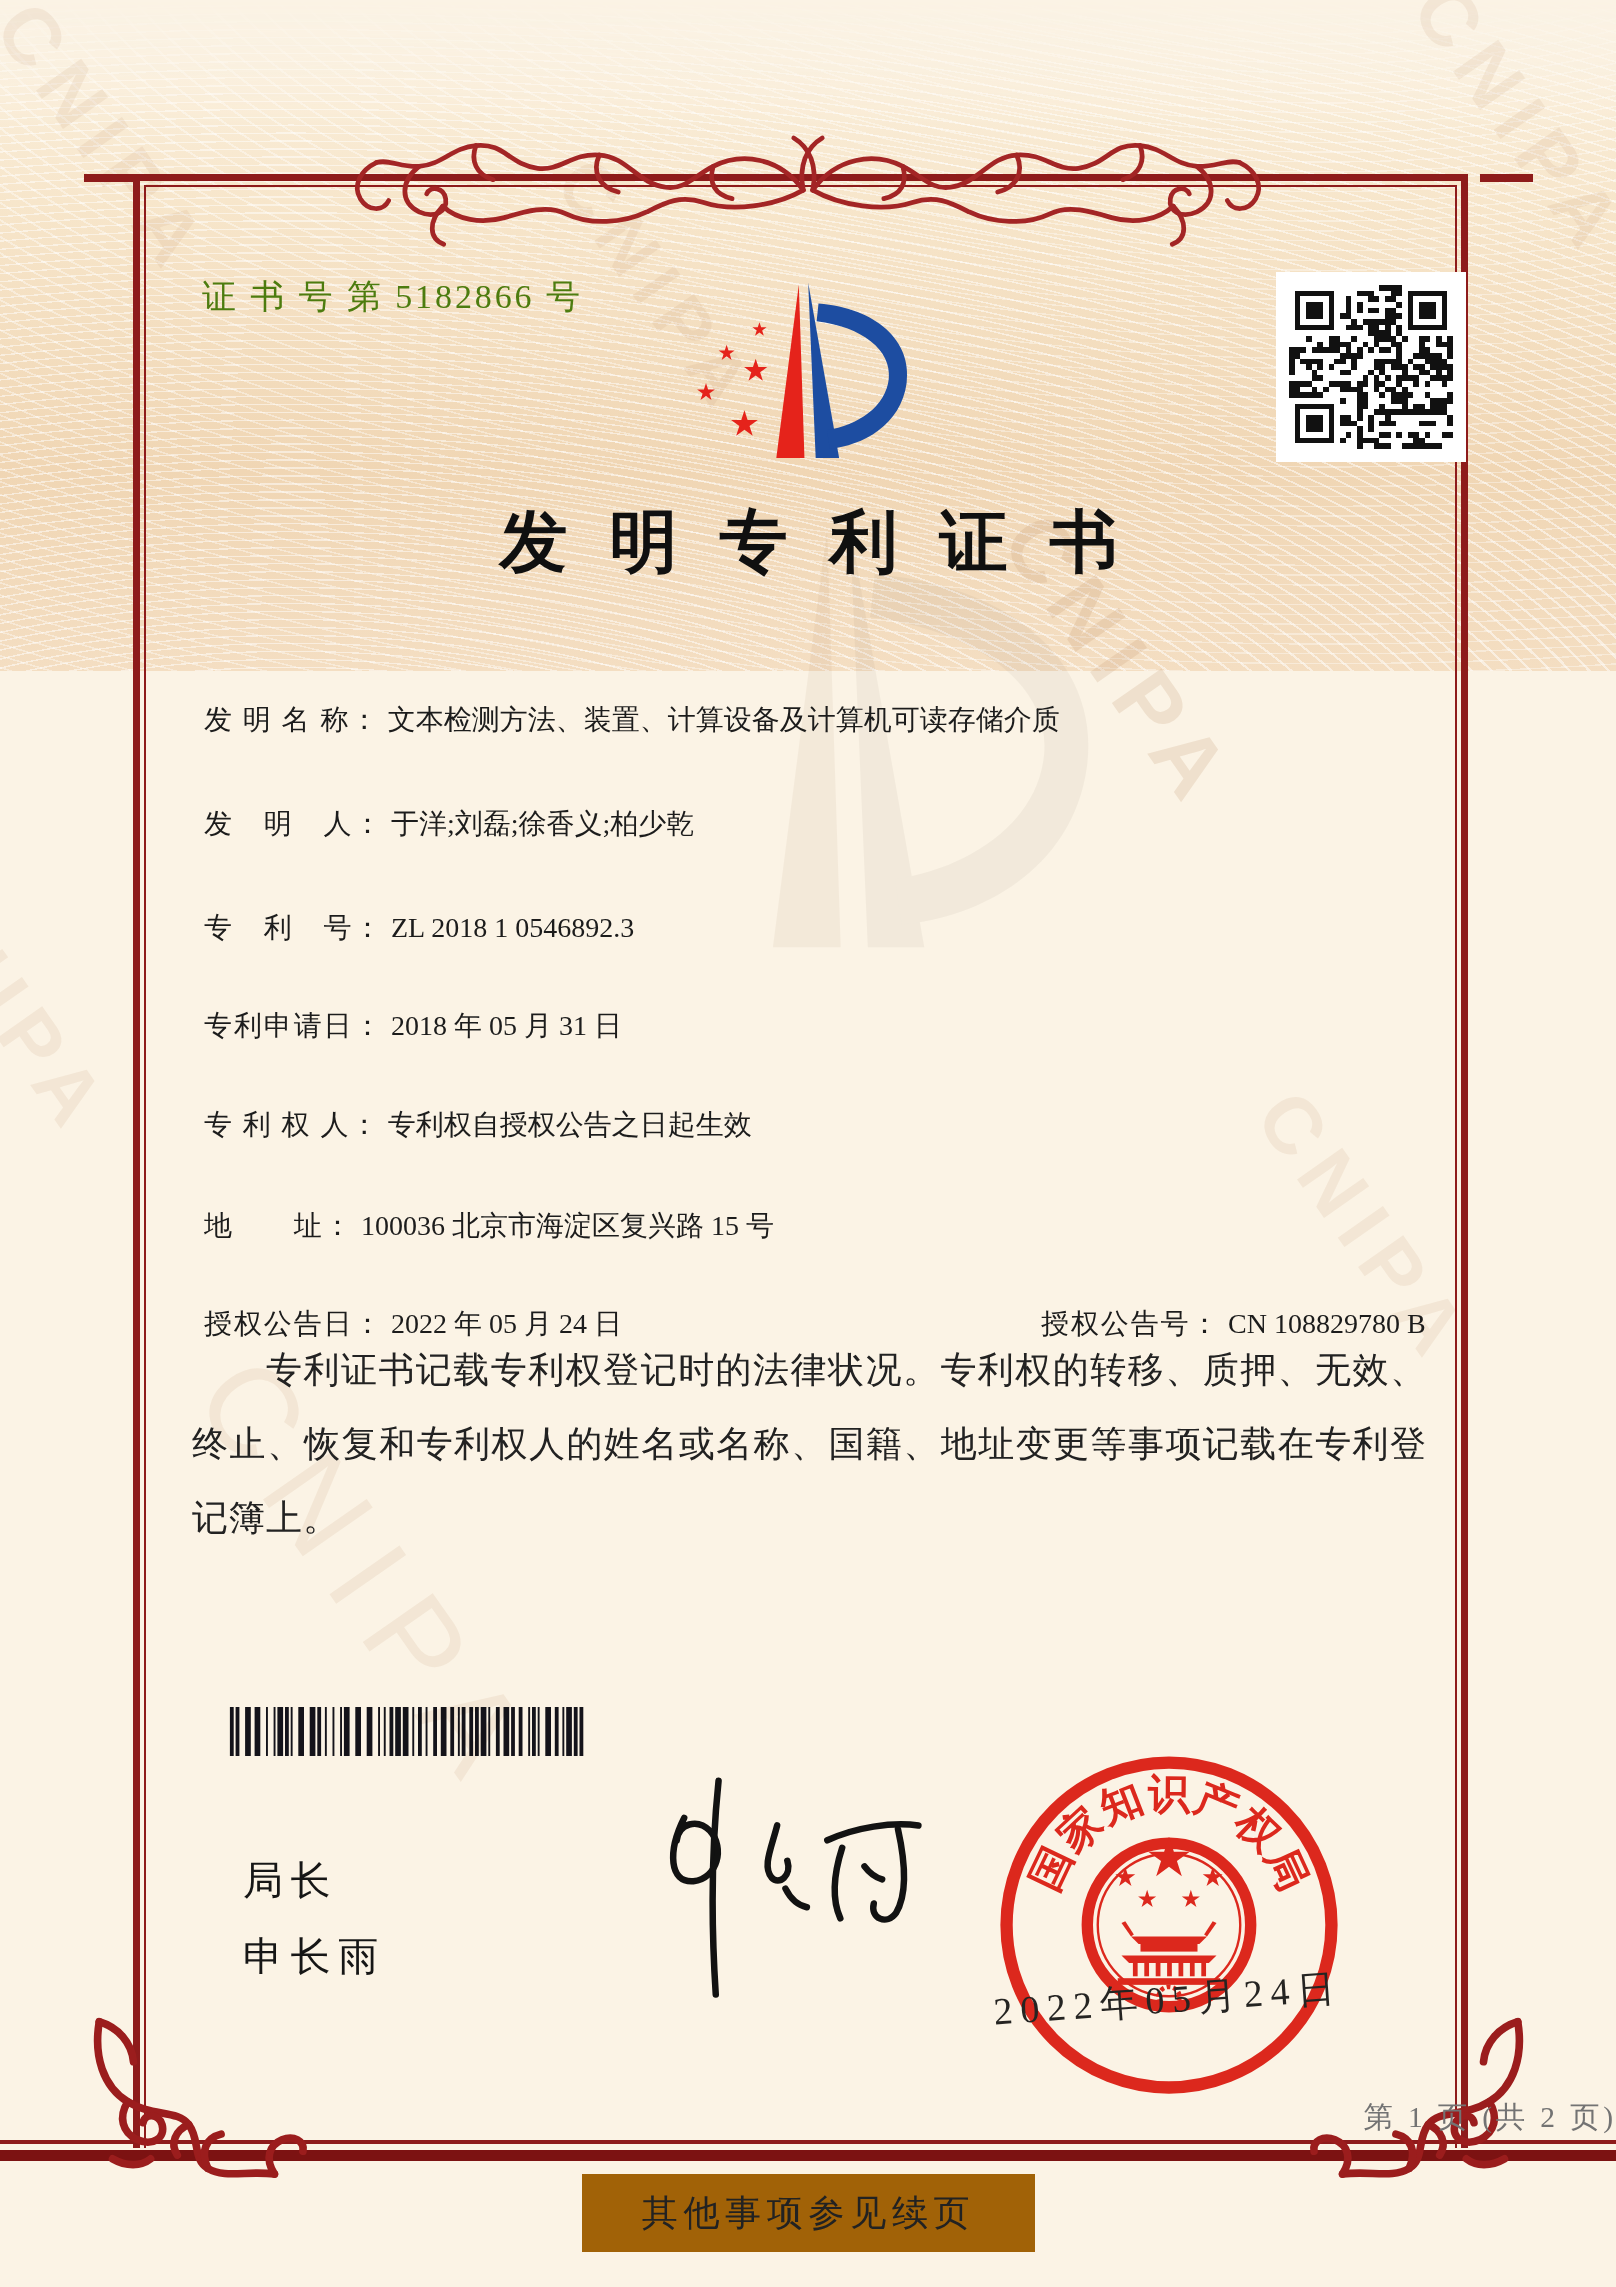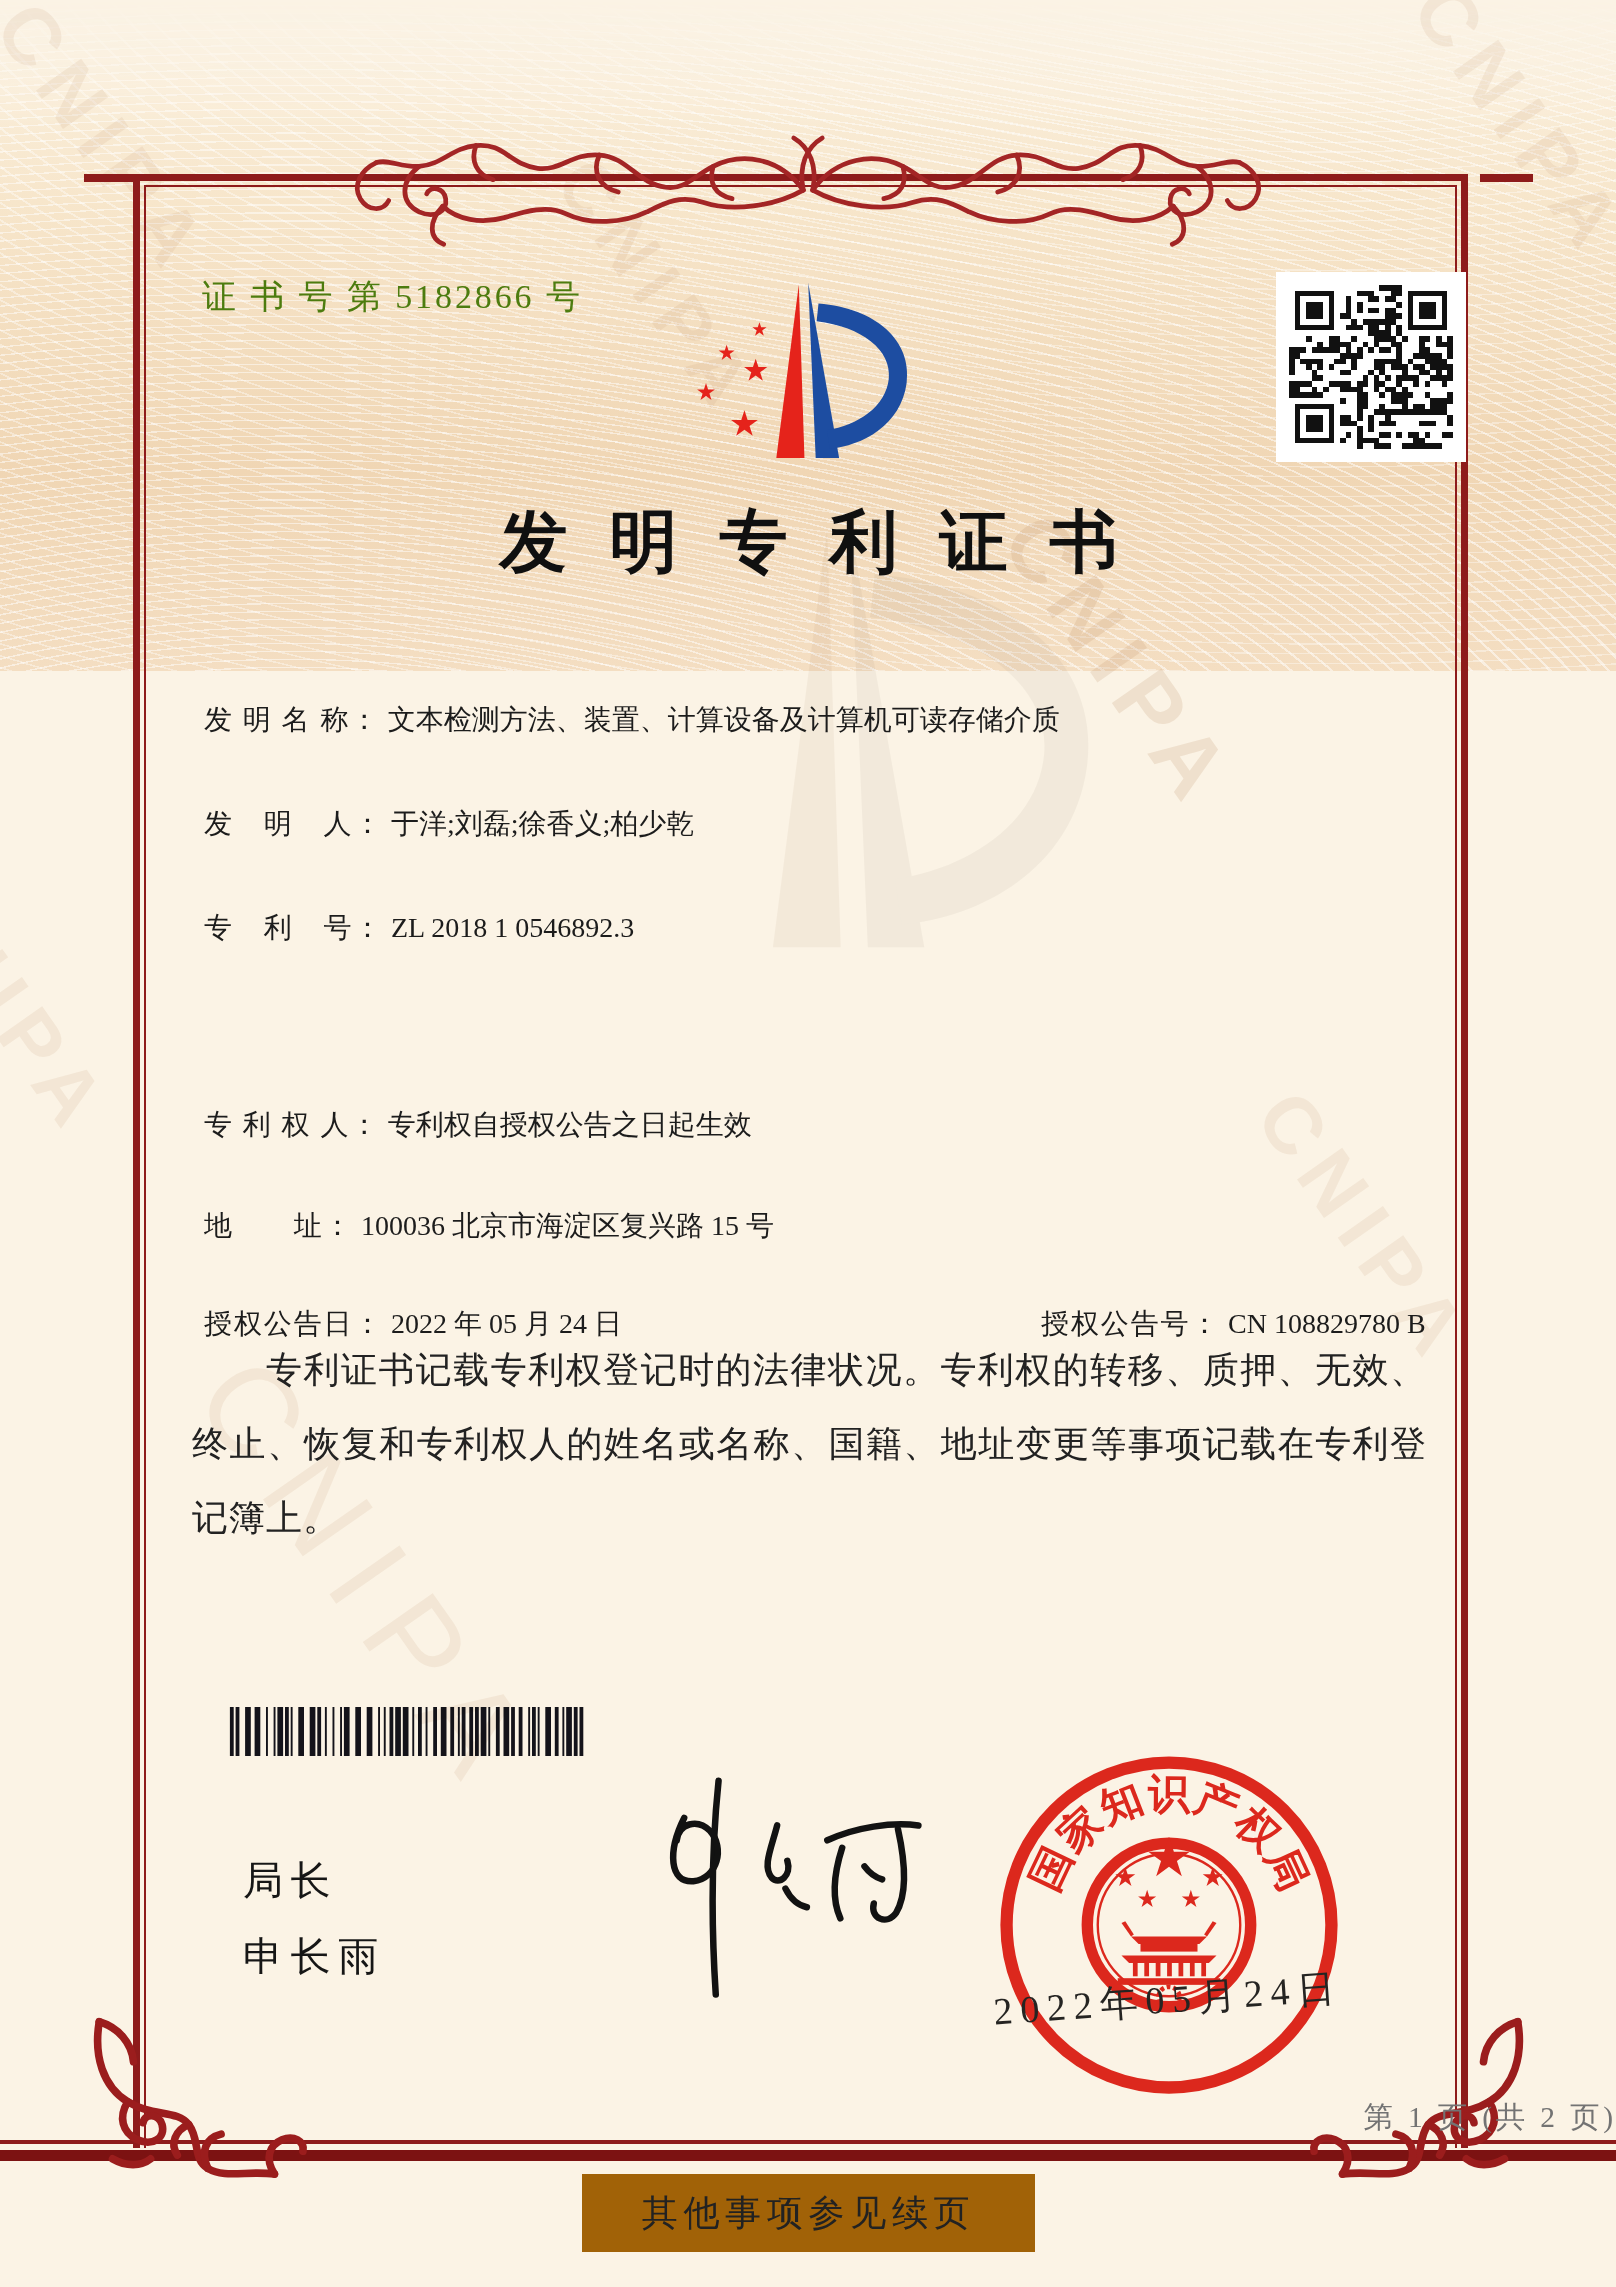--- a/index.html
+++ b/index.html
@@ -479,20 +479,23 @@
 
   <div class="row" style="top:701px;">
     <span class="lbl">发 明 名 称：</span><span class="val">文本检测方法、装置、计算设备及计算机可读存储介质</span>
   </div>
   <div class="row" style="top:805px;">
     <span class="lbl">发　明　人：</span><span class="val">于洋;刘磊;徐香义;柏少乾</span>
   </div>
   <div class="row" style="top:909px;">
     <span class="lbl">专　利　号：</span><span class="val">ZL 2018 1 0546892.3</span>
   </div>
+  <div class="row" style="top:1007px;">
+    <span class="lbl">专利申请日：</span><span class="val">2018 年 05 月 31 日</span>
+  </div>
   <div class="row" style="top:1106px;">
     <span class="lbl">专 利 权 人：</span><span class="val">专利权自授权公告之日起生效</span>
   </div>
   <div class="row" style="top:1207px;">
     <span class="lbl">地　　址：</span><span class="val">100036 北京市海淀区复兴路 15 号</span>
   </div>
   <div class="row" style="top:1305px;">
     <span class="lbl">授权公告日：</span><span class="val">2022 年 05 月 24 日</span>
     <span class="grant-col2">
       <span class="lbl">授权公告号：</span><span class="val">CN 108829780 B</span>

